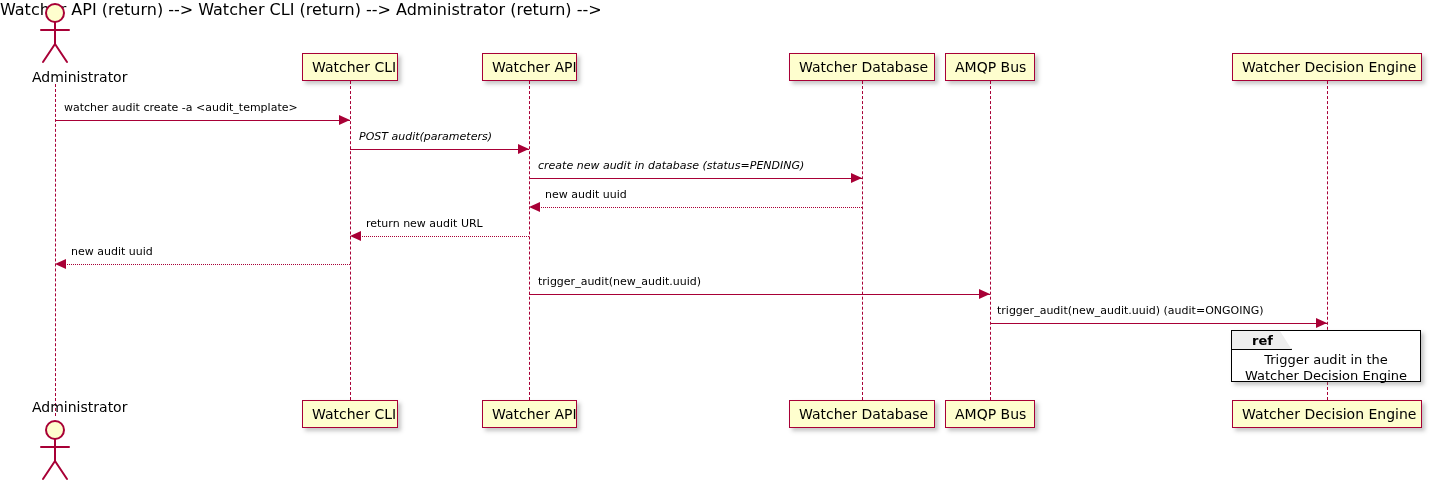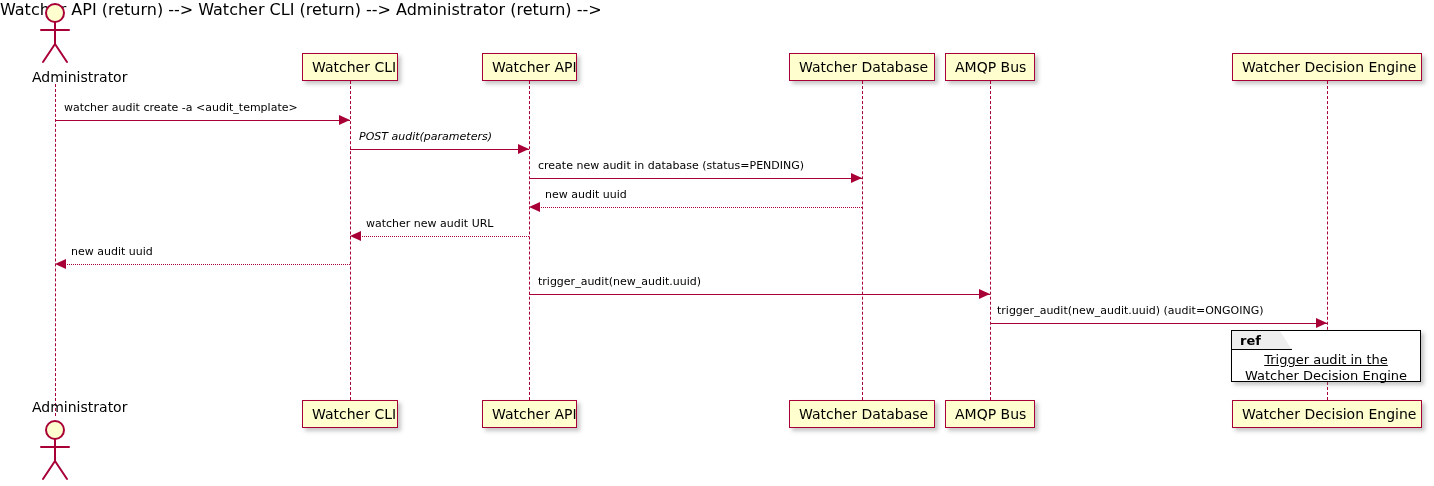--- a/index.html
+++ b/index.html
@@ -110,31 +110,31 @@
     border-bottom: 1.5px solid #000000;
     font-size: 13px;
     font-weight: bold;
     color: #000000;
     display: flex;
     align-items: center;
     padding-left: 8px;
     padding-right: 18px;
     box-sizing: border-box;
     clip-path: polygon(0 0, calc(100% - 12px) 0, 100% 100%, 0 100%);
+    justify-content: flex-end;
   }
   .ref-body {
     position: absolute;
     left: 0;
     right: 0;
     top: 21px;
     text-align: center;
     font-size: 13px;
     color: #000000;
     line-height: 16px;
-    text-decoration: underline;
   }
   .ref-body div { white-space: nowrap; }
 </style>
 </head>
 <body>
 
 <div id="diagram">
 
   
   <div class="actor-figure" style="left:30px; top:2px;">
@@ -188,35 +188,35 @@
   <div class="msg" style="left:350px; top:149px;">
     <div class="line" style="width:179px;"></div>
     <div class="head right" style="left:168px;"></div>
     <div class="label" style="left:9px;font-style:italic;">POST audit(parameters)</div>
   </div>
 
   
   <div class="msg" style="left:529px; top:178px;">
     <div class="line" style="width:333px;"></div>
     <div class="head right" style="left:322px;"></div>
-    <div class="label" style="left:9px;">create new audit in database (status=PENDING)</div>
+    <div class="label" style="left:9px;font-style:italic;">create new audit in database (status=PENDING)</div>
   </div>
 
    Watcher API (return) --&gt;
   <div class="msg dotted" style="left:529px; top:207px;">
     <div class="line" style="width:333px;"></div>
     <div class="head left" style="left:0px;"></div>
     <div class="label" style="left:16px;">new audit uuid</div>
   </div>
 
    Watcher CLI (return) --&gt;
   <div class="msg dotted" style="left:350px; top:236px;">
     <div class="line" style="width:179px;"></div>
     <div class="head left" style="left:0px;"></div>
-    <div class="label" style="left:16px;">watcher new audit URL</div>
+    <div class="label" style="left:16px;">return new audit URL</div>
   </div>
 
    Administrator (return) --&gt;
   <div class="msg dotted" style="left:55px; top:264px;">
     <div class="line" style="width:295px;"></div>
     <div class="head left" style="left:0px;"></div>
     <div class="label" style="left:16px;">new audit uuid</div>
   </div>
 
   

